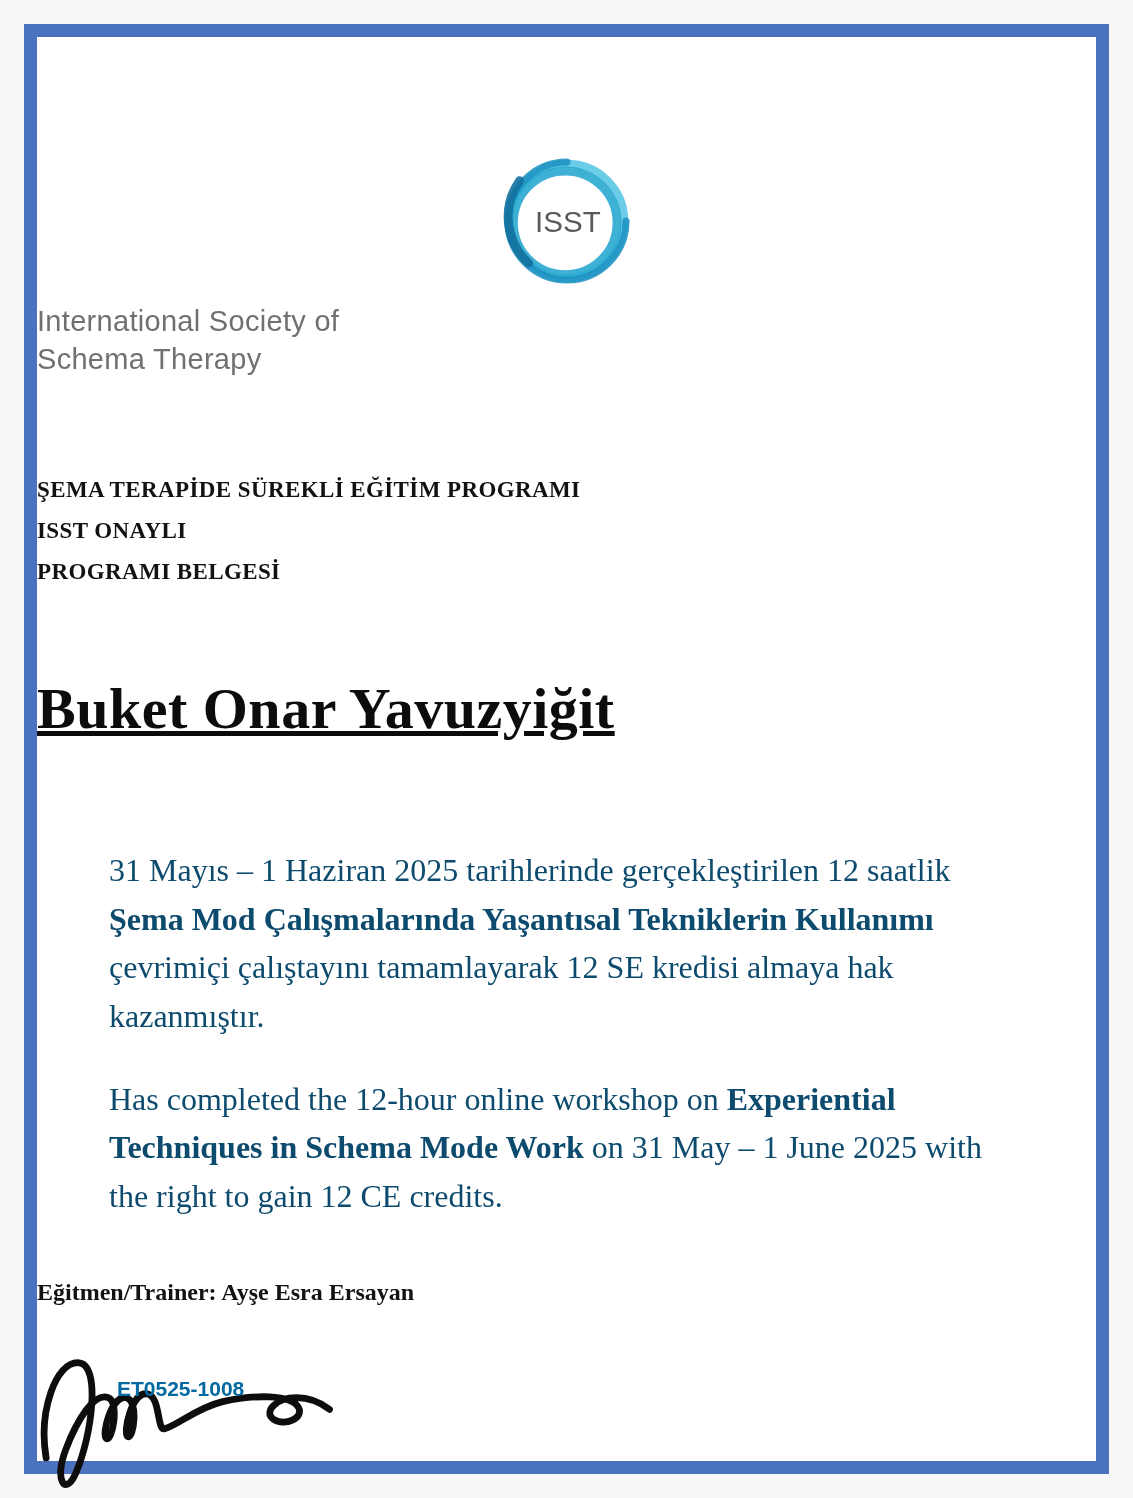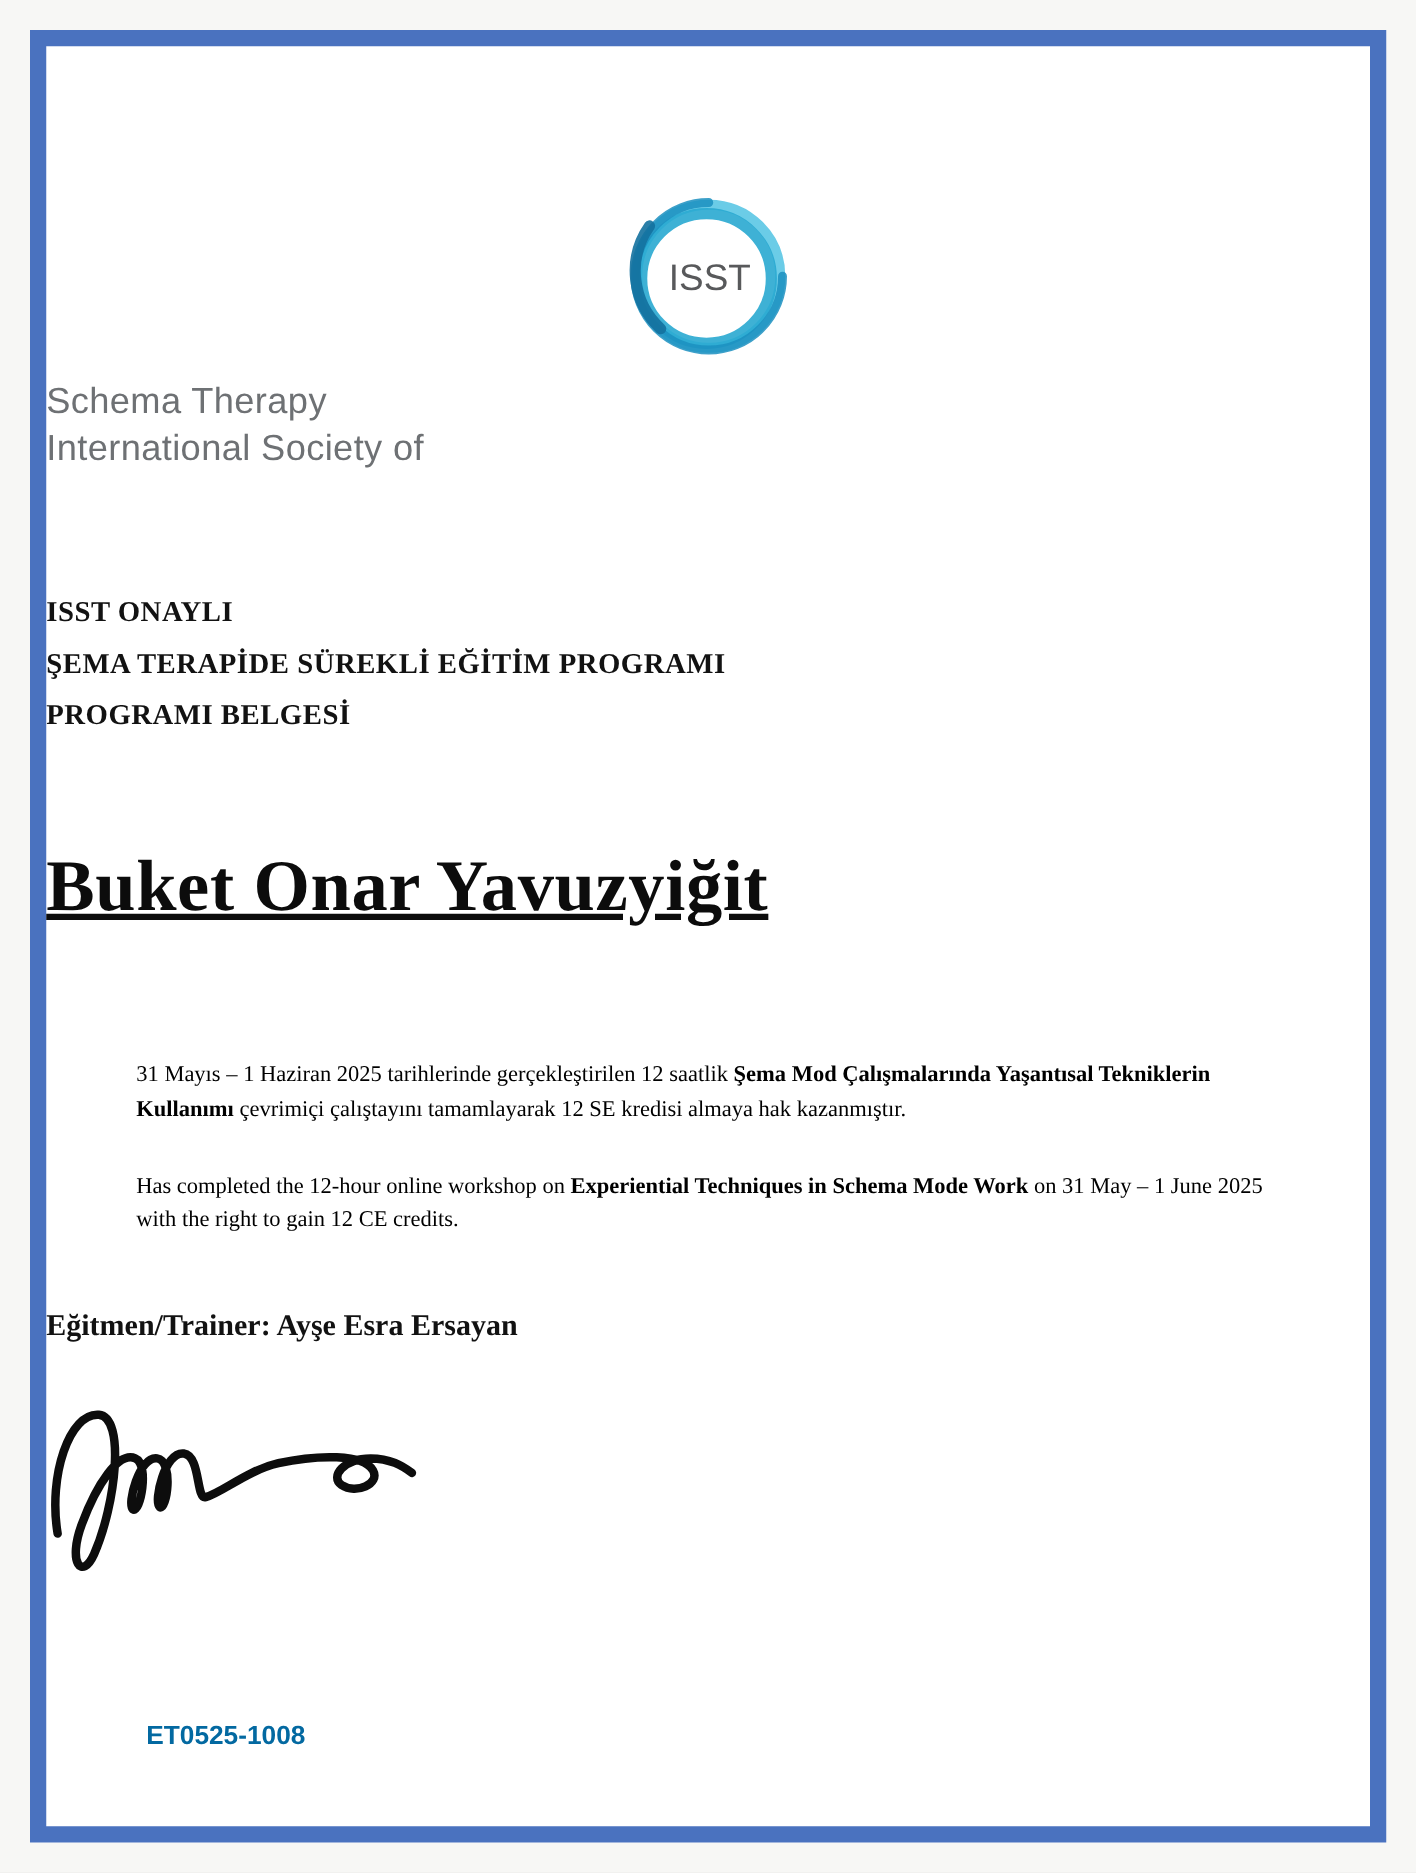--- a/index.html
+++ b/index.html
@@ -51,23 +51,23 @@
     margin-top: 82px;
     font-weight: bold;
     font-size: 58px;
     color: #0c0c0c;
     letter-spacing: 0.5px;
     text-decoration: underline;
   }
   .body-par {
     width: 915px;
     margin: 0 auto;
-    font-size: 18px;
+    font-size: 32px;
     line-height: 1.52;
-    color: #000000;
+    color: #0c4a6e;
   }
   .body-par.tr { margin-top: 104px; }
   .body-par.en { margin-top: 34px; }
   .body-par b { font-weight: bold; }
   .trainer-line {
     margin-top: 58px;
     font-weight: bold;
     font-size: 24px;
     color: #121212;
   }
@@ -96,28 +96,28 @@
         <g fill="none" stroke-linecap="round">
           <circle cx="85" cy="85" r="64" stroke="#5bc6e4" stroke-width="9" opacity="0.9"></circle>
           <circle cx="83" cy="87" r="58" stroke="#29a8d0" stroke-width="10" opacity="0.9"></circle>
           <path d="M 85 19 A 66 66 0 1 0 151 85" stroke="#1b8fc0" stroke-width="8" opacity="0.85"></path>
           <path d="M 32 40 A 70 70 0 0 0 42 132" stroke="#14719f" stroke-width="10" opacity="0.9"></path>
         </g>
         <circle cx="85" cy="85" r="48" fill="#ffffff"></circle>
         <text x="86" y="97" text-anchor="middle" font-size="33" fill="#58595b" font-family="Liberation Sans, sans-serif">ISST</text>
       </svg>
       <div class="org-name">
+        <div>International Society of</div>
         <div>Schema Therapy</div>
-        <div>International Society of</div>
       </div>
     </div>
 
     <div class="title-block">
+      <div>ŞEMA TERAPİDE SÜREKLİ EĞİTİM PROGRAMI</div>
       <div>ISST ONAYLI</div>
-      <div>ŞEMA TERAPİDE SÜREKLİ EĞİTİM PROGRAMI</div>
       <div>PROGRAMI BELGESİ</div>
     </div>
 
     <div class="recipient-name">Buket Onar Yavuzyiğit</div>
 
     <p class="body-par tr"><span>31 Mayıs – 1 Haziran 2025 tarihlerinde gerçekleştirilen 12 saatlik </span><b>Şema Mod Çalışmalarında Yaşantısal Tekniklerin Kullanımı</b><span> çevrimiçi çalıştayını tamamlayarak 12 SE kredisi almaya hak kazanmıştır.</span></p>
 
     <p class="body-par en"><span>Has completed the 12-hour online workshop on </span><b>Experiential Techniques in Schema Mode Work</b><span> on 31 May – 1 June 2025 with the right to gain 12 CE credits.</span></p>
 
     <div class="trainer-line">Eğitmen/Trainer: Ayşe Esra Ersayan</div>

